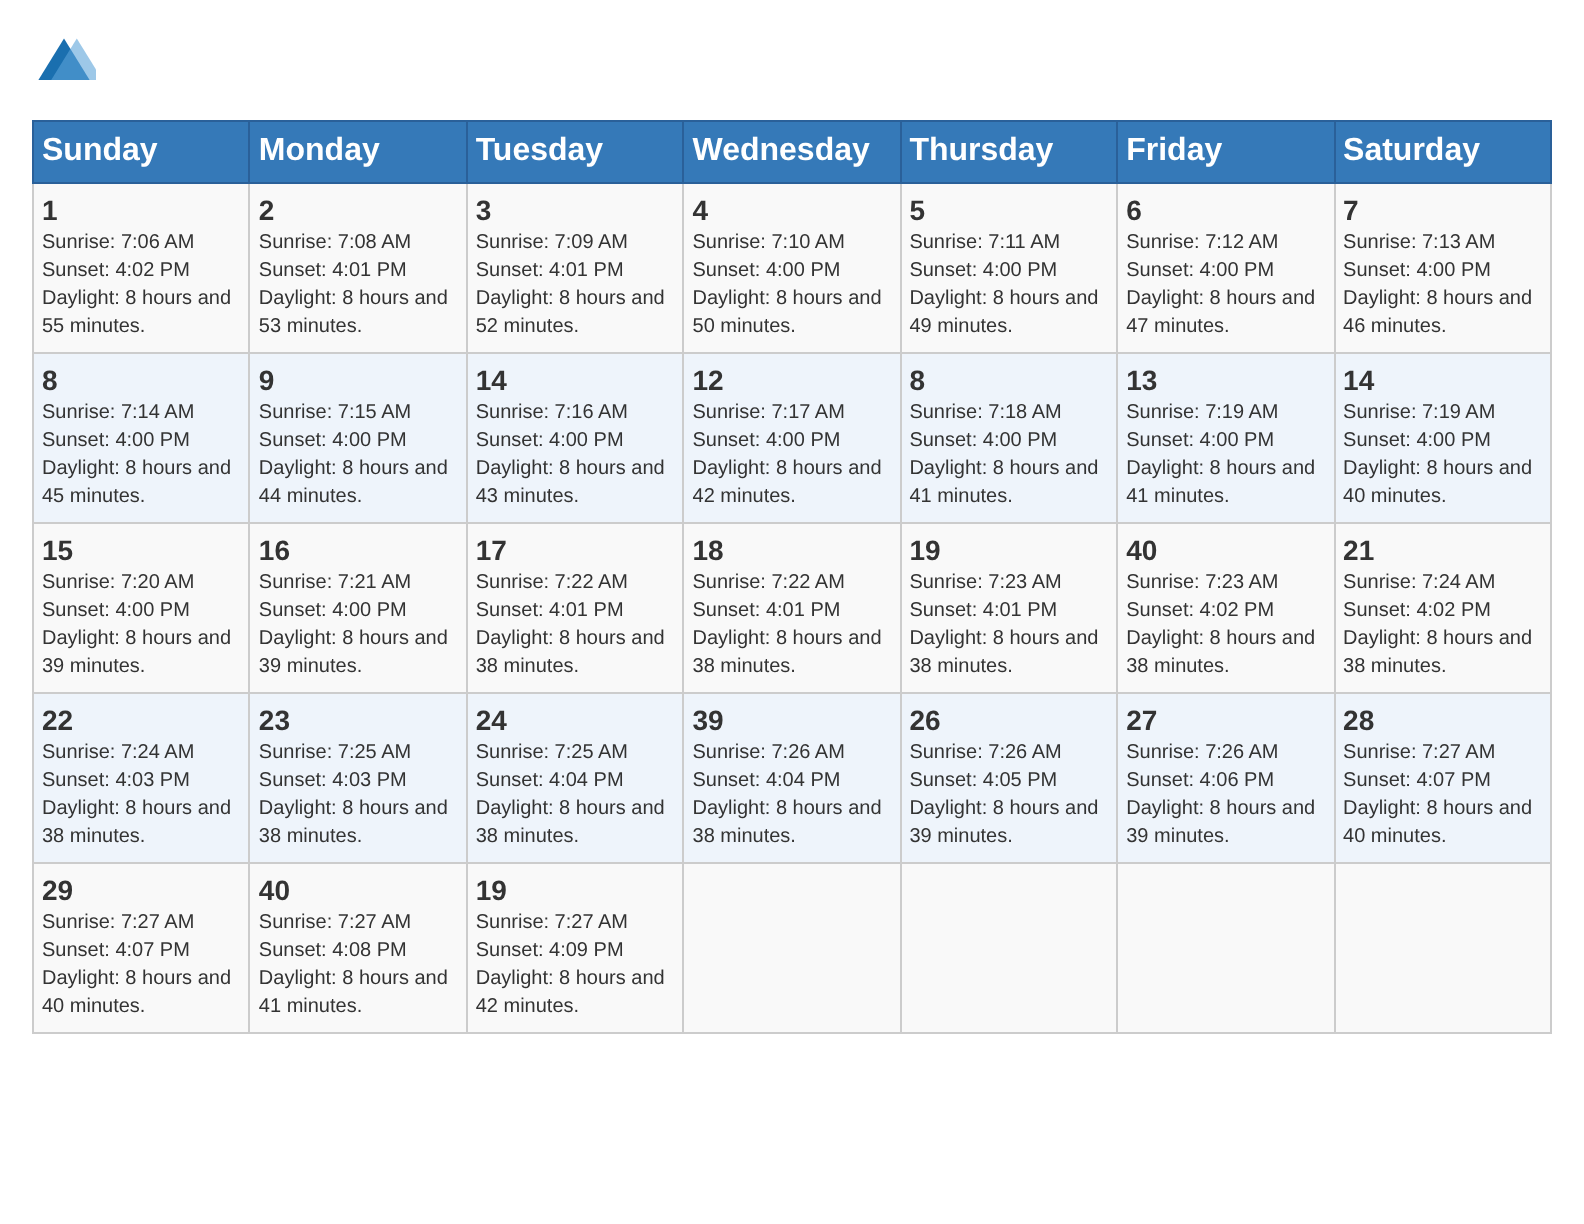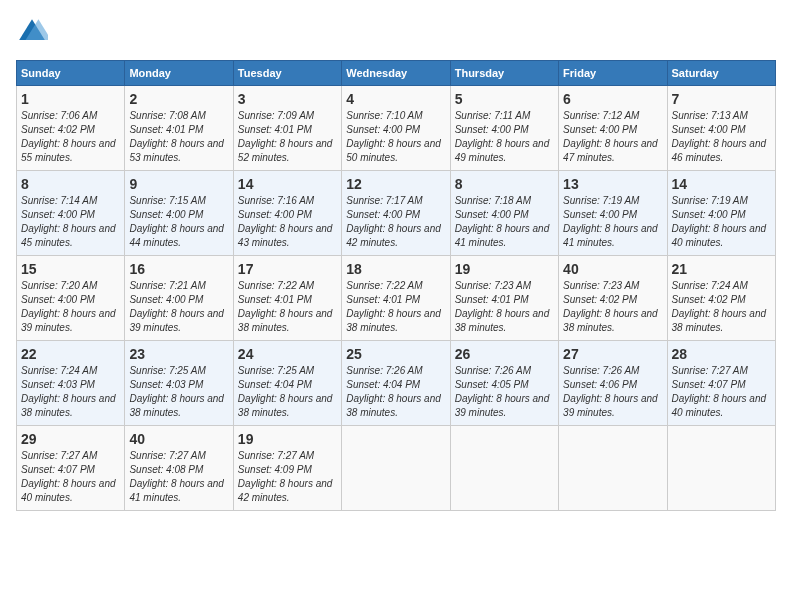--- a/index.html
+++ b/index.html
@@ -49,21 +49,21 @@
     table {
       width: 100%;
       border-collapse: collapse;
       font-size: 11px;
     }
     thead th {
       background-color: #3579b8;
       color: #fff;
       padding: 6px 4px;
       text-align: left;
-      font-size: 11px;
+      font-size: 16px;
       font-weight: bold;
       border: 1px solid #2a6099;
     }
     tbody td {
       vertical-align: top;
       padding: 5px 4px;
       border: 1px solid #ccc;
       color: #333;
       height: 85px;
       width: calc(100% / 7);
@@ -77,21 +77,20 @@
     .day-num {
       font-size: 14px;
       font-weight: bold;
       display: block;
       margin-bottom: 2px;
     }
     .day-detail {
       font-size: 10px;
       color: #333;
       line-height: 1.4;
-      font-style: italic;
     }
     .empty-cell {
       background-color: #f9f9f9;
     }
   </style>
 </head>
 <body>
 
 <div class="header">
   <div class="logo">
@@ -171,21 +170,21 @@
         <td><span class="day-num">21</span>
         <span class="day-detail">Sunrise: 7:24 AM<br>Sunset: 4:02 PM<br>Daylight: 8 hours and 38 minutes.</span></td>
       </tr>
       <tr>
         <td><span class="day-num">22</span>
         <span class="day-detail">Sunrise: 7:24 AM<br>Sunset: 4:03 PM<br>Daylight: 8 hours and 38 minutes.</span></td>
         <td><span class="day-num">23</span>
         <span class="day-detail">Sunrise: 7:25 AM<br>Sunset: 4:03 PM<br>Daylight: 8 hours and 38 minutes.</span></td>
         <td><span class="day-num">24</span>
         <span class="day-detail">Sunrise: 7:25 AM<br>Sunset: 4:04 PM<br>Daylight: 8 hours and 38 minutes.</span></td>
-        <td><span class="day-num">25</span>
+        <td><span class="day-num">39</span>
         <span class="day-detail">Sunrise: 7:26 AM<br>Sunset: 4:04 PM<br>Daylight: 8 hours and 38 minutes.</span></td>
         <td><span class="day-num">26</span>
         <span class="day-detail">Sunrise: 7:26 AM<br>Sunset: 4:05 PM<br>Daylight: 8 hours and 39 minutes.</span></td>
         <td><span class="day-num">27</span>
         <span class="day-detail">Sunrise: 7:26 AM<br>Sunset: 4:06 PM<br>Daylight: 8 hours and 39 minutes.</span></td>
         <td><span class="day-num">28</span>
         <span class="day-detail">Sunrise: 7:27 AM<br>Sunset: 4:07 PM<br>Daylight: 8 hours and 40 minutes.</span></td>
       </tr>
       <tr>
         <td><span class="day-num">29</span>

